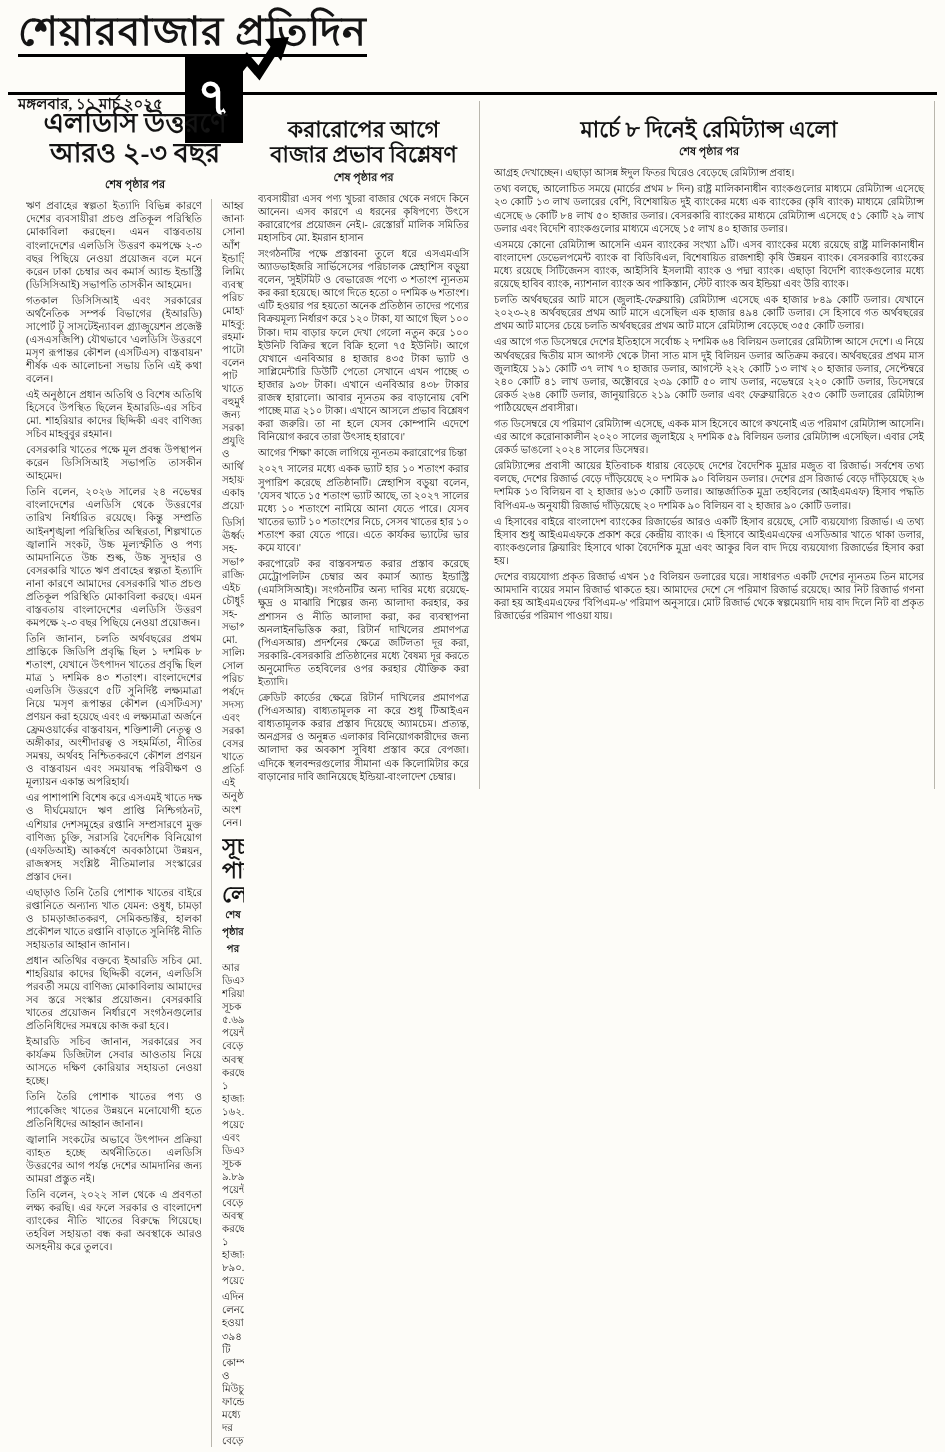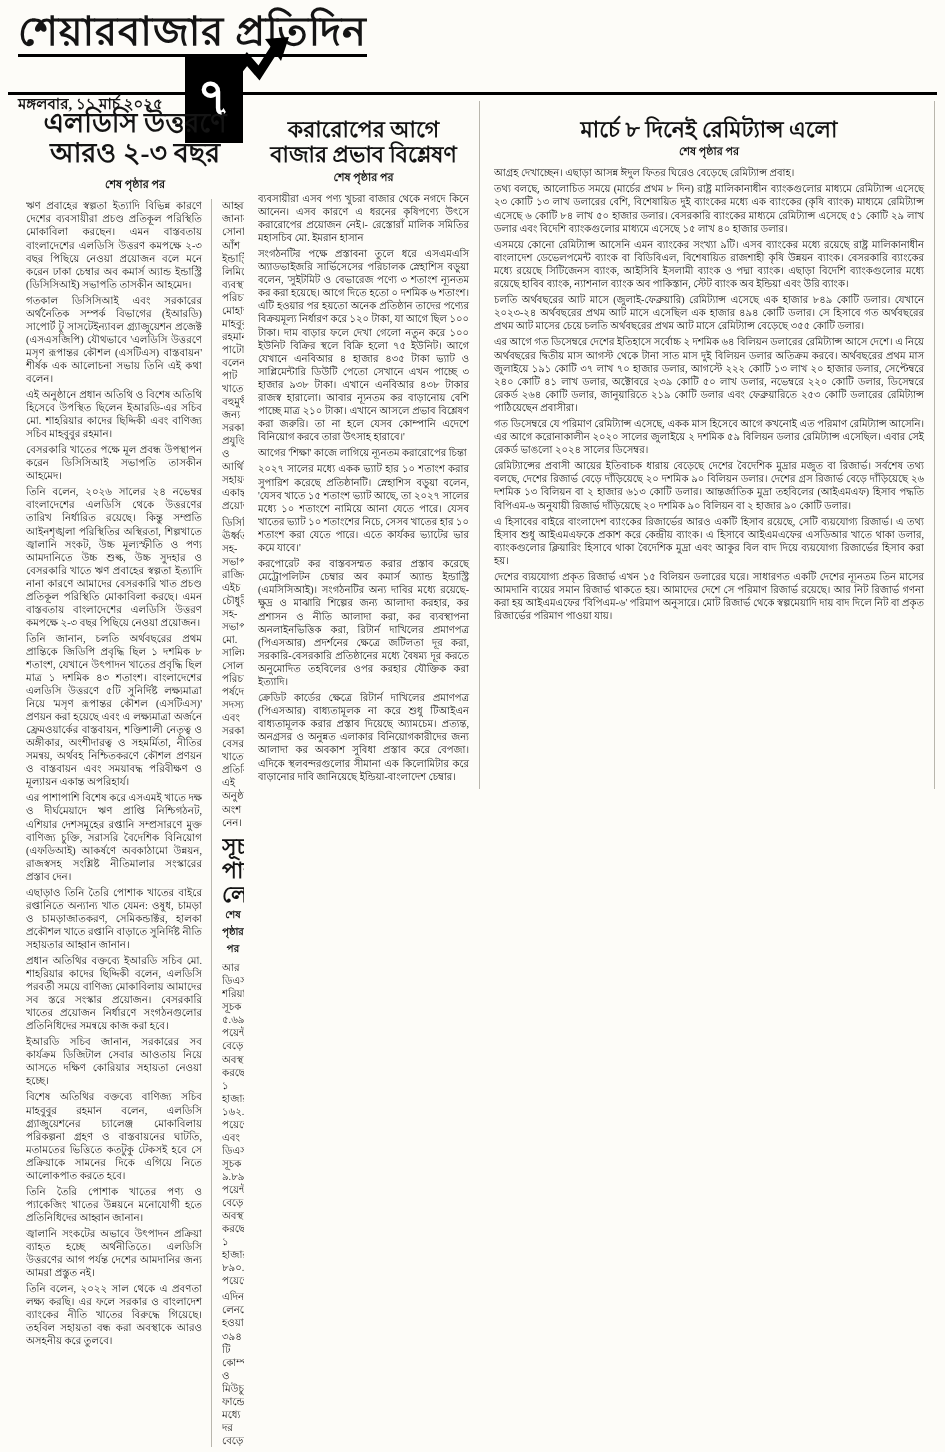--- a/index.html
+++ b/index.html
@@ -95,21 +95,20 @@
               <p>ঋণ প্রবাহের স্বল্পতা ইত্যাদি বিভিন্ন কারণে দেশের ব্যবসায়ীরা প্রচণ্ড প্রতিকূল পরিস্থিতি মোকাবিলা করছেন। এমন বাস্তবতায় বাংলাদেশের এলডিসি উত্তরণ কমপক্ষে ২-৩ বছর পিছিয়ে নেওয়া প্রয়োজন বলে মনে করেন ঢাকা চেম্বার অব কমার্স অ্যান্ড ইন্ডাস্ট্রি (ডিসিসিআই) সভাপতি তাসকীন আহমেদ।</p>
               <p>গতকাল ডিসিসিআই এবং সরকারের অর্থনৈতিক সম্পর্ক বিভাগের (ইআরডি) সাপোর্ট টু সাসটেইন্যাবল গ্র্যাজুয়েশন প্রজেক্ট (এসএসজিপি) যৌথভাবে 'এলডিসি উত্তরণে মসৃণ রূপান্তর কৌশল (এসটিএস) বাস্তবায়ন' শীর্ষক এক আলোচনা সভায় তিনি এই কথা বলেন।</p>
               <p>এই অনুষ্ঠানে প্রধান অতিথি ও বিশেষ অতিথি হিসেবে উপস্থিত ছিলেন ইআরডি-এর সচিব মো. শাহরিয়ার কাদের ছিদ্দিকী এবং বাণিজ্য সচিব মাহবুবুর রহমান।</p>
               <p>বেসরকারি খাতের পক্ষে মূল প্রবন্ধ উপস্থাপন করেন ডিসিসিআই সভাপতি তাসকীন আহমেদ।</p>
               <p>তিনি বলেন, ২০২৬ সালের ২৪ নভেম্বর বাংলাদেশের এলডিসি থেকে উত্তরণের তারিখ নির্ধারিত রয়েছে। কিন্তু সম্প্রতি আইনশৃঙ্খলা পরিস্থিতির অস্থিরতা, শিল্পখাতে জ্বালানি সংকট, উচ্চ মূল্যস্ফীতি ও পণ্য আমদানিতে উচ্চ শুল্ক, উচ্চ সুদহার ও বেসরকারি খাতে ঋণ প্রবাহের স্বল্পতা ইত্যাদি নানা কারণে আমাদের বেসরকারি খাত প্রচণ্ড প্রতিকূল পরিস্থিতি মোকাবিলা করছে। এমন বাস্তবতায় বাংলাদেশের এলডিসি উত্তরণ কমপক্ষে ২-৩ বছর পিছিয়ে নেওয়া প্রয়োজন।</p>
               <p>তিনি জানান, চলতি অর্থবছরের প্রথম প্রান্তিকে জিডিপি প্রবৃদ্ধি ছিল ১ দশমিক ৮ শতাংশ, যেখানে উৎপাদন খাতের প্রবৃদ্ধি ছিল মাত্র ১ দশমিক ৪৩ শতাংশ। বাংলাদেশের এলডিসি উত্তরণে ৫টি সুনির্দিষ্ট লক্ষ্যমাত্রা নিয়ে 'মসৃণ রূপান্তর কৌশল (এসটিএস)' প্রণয়ন করা হয়েছে এবং এ লক্ষ্যমাত্রা অর্জনে ফ্রেমওয়ার্কের বাস্তবায়ন, শক্তিশালী নেতৃত্ব ও অঙ্গীকার, অংশীদারত্ব ও সহমর্মিতা, নীতির সমন্বয়, অর্থবহ নিশ্চিতকরণে কৌশল প্রণয়ন ও বাস্তবায়ন এবং সময়াবদ্ধ পরিবীক্ষণ ও মূল্যায়ন একান্ত অপরিহার্য।</p>
               <p>এর পাশাপাশি বিশেষ করে এসএমই খাতে দক্ষ ও দীর্ঘমেয়াদে ঋণ প্রাপ্তি নিশ্চিগঠনট, এশিয়ার দেশসমূহের রপ্তানি সম্প্রসারণে মুক্ত বাণিজ্য চুক্তি, সরাসরি বৈদেশিক বিনিয়োগ (এফডিআই) আকর্ষণে অবকাঠামো উন্নয়ন, রাজস্বসহ সংশ্লিষ্ট নীতিমালার সংস্কারের প্রস্তাব দেন।</p>
               <p>এছাড়াও তিনি তৈরি পোশাক খাতের বাইরে রপ্তানিতে অন্যান্য খাত যেমন: ওষুধ, চামড়া ও চামড়াজাতকরণ, সেমিকন্ডাক্টর, হালকা প্রকৌশল খাতে রপ্তানি বাড়াতে সুনির্দিষ্ট নীতি সহায়তার আহ্বান জানান।</p>
               <p>প্রধান অতিথির বক্তব্যে ইআরডি সচিব মো. শাহরিয়ার কাদের ছিদ্দিকী বলেন, এলডিসি পরবর্তী সময়ে বাণিজ্য মোকাবিলায় আমাদের সব স্তরে সংস্কার প্রয়োজন। বেসরকারি খাতের প্রয়োজন নির্ধারণে সংগঠনগুলোর প্রতিনিধিদের সমন্বয়ে কাজ করা হবে।</p>
               <p>ইআরডি সচিব জানান, সরকারের সব কার্যক্রম ডিজিটাল সেবার আওতায় নিয়ে আসতে দক্ষিণ কোরিয়ার সহায়তা নেওয়া হচ্ছে।</p>
-              <p>বিশেষ অতিথির বক্তব্যে বাণিজ্য সচিব মাহবুবুর রহমান বলেন, এলডিসি গ্র্যাজুয়েশনের চ্যালেঞ্জ মোকাবিলায় পরিকল্পনা গ্রহণ ও বাস্তবায়নের ঘাটতি, মতামতের ভিত্তিতে কতটুকু টেকসই হবে সে প্রক্রিয়াকে সামনের দিকে এগিয়ে নিতে আলোকপাত করতে হবে।</p>
               <p>তিনি তৈরি পোশাক খাতের পণ্য ও প্যাকেজিং খাতের উন্নয়নে মনোযোগী হতে প্রতিনিধিদের আহ্বান জানান।</p>
               <p>জ্বালানি সংকটের অভাবে উৎপাদন প্রক্রিয়া ব্যাহত হচ্ছে অর্থনীতিতে। এলডিসি উত্তরণের আগ পর্যন্ত দেশের আমদানির জন্য আমরা প্রস্তুত নই।</p>
               <p>তিনি বলেন, ২০২২ সাল থেকে এ প্রবণতা লক্ষ্য করছি। এর ফলে সরকার ও বাংলাদেশ ব্যাংকের নীতি খাতের বিরুদ্ধে গিয়েছে। তহবিল সহায়তা বন্ধ করা অবস্থাকে আরও অসহনীয় করে তুলবে।</p>
             </div>
         </div>
         <div class="rc4">
           <div>
               <p>আহ্বান জানান। সোনালী আঁশ ইন্ডাস্ট্রিজ লিমিটেডের ব্যবস্থাপনা পরিচালক মোহাম্মদ মাহবুবুর রহমান পাটোয়ারী বলেন, পাট খাতে বহুমুখীকরণের জন্য সরকারের প্রযুক্তিগত ও আর্থিক সহায়তা একান্ত প্রয়োজন।</p>
               <p>ডিসিসিআইয়ের ঊর্ধ্বতন সহ-সভাপতি রাজিব এইচ চৌধুরী, সহ-সভাপতি মো. সালিম সোলায়মানসহ পরিচালনা পর্ষদের সদস্যরা এবং সরকারি-বেসরকারি খাতের প্রতিনিধিরা এই অনুষ্ঠানে অংশ নেন।</p>
             </div>

